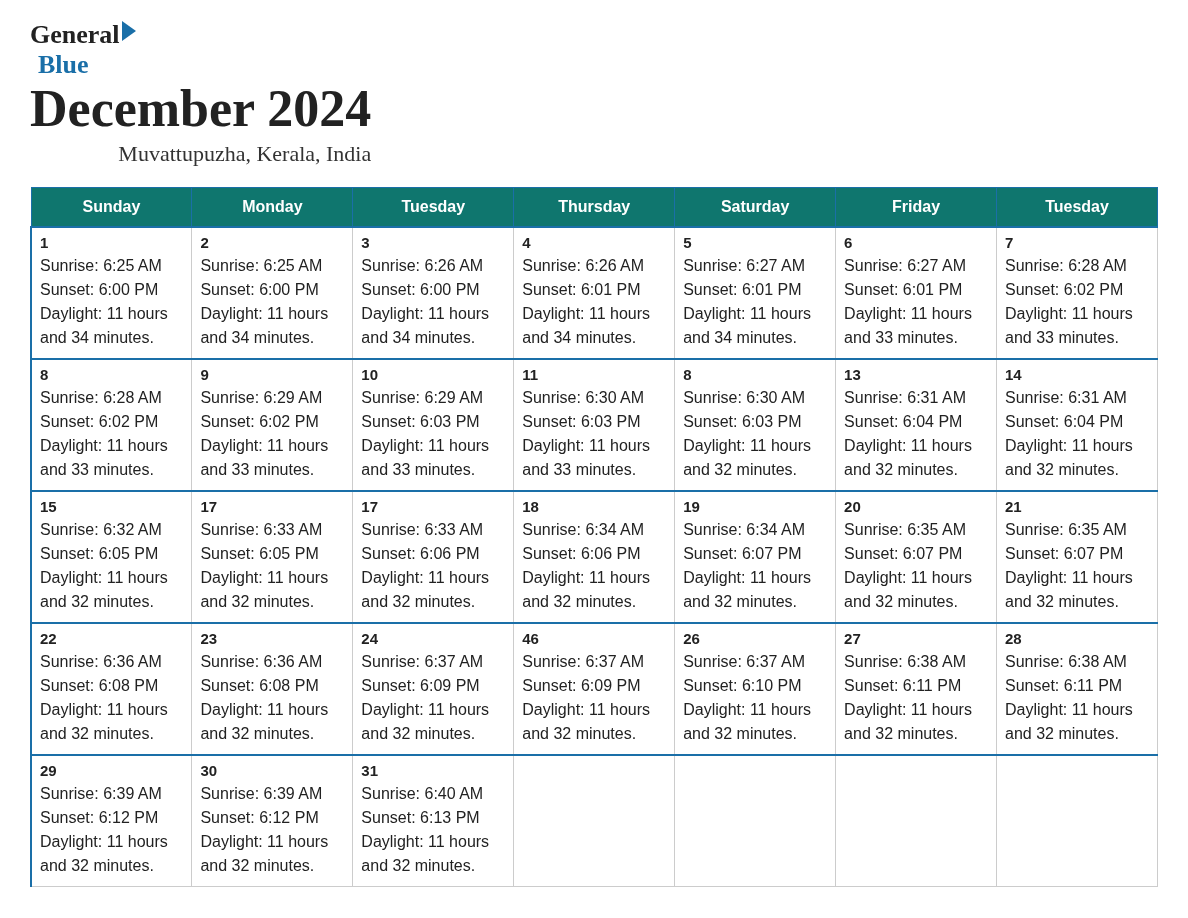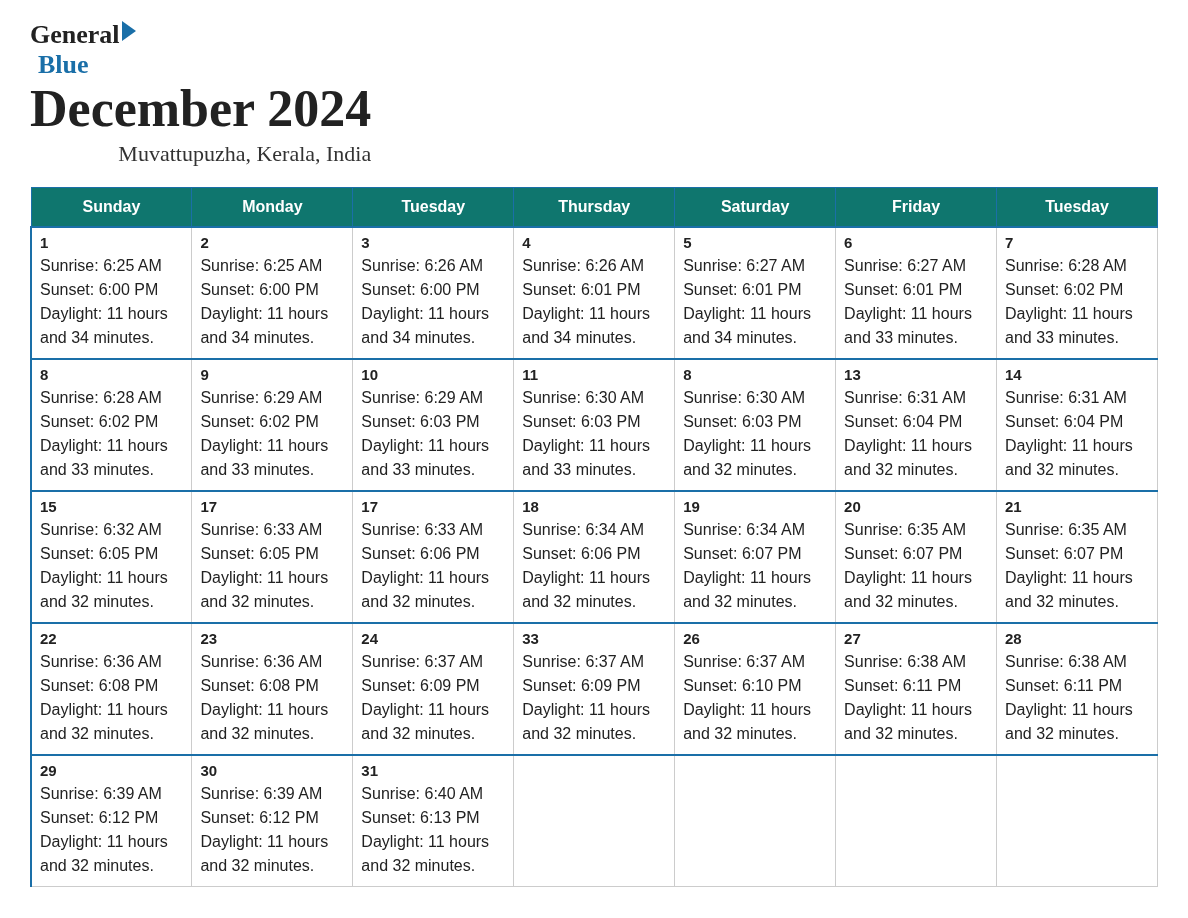--- a/index.html
+++ b/index.html
@@ -164,21 +164,21 @@
         <td><span class="day-number">17</span><span class="day-info">Sunrise: 6:33 AM<br>Sunset: 6:06 PM<br>Daylight: 11 hours and 32 minutes.</span></td>
         <td><span class="day-number">18</span><span class="day-info">Sunrise: 6:34 AM<br>Sunset: 6:06 PM<br>Daylight: 11 hours and 32 minutes.</span></td>
         <td><span class="day-number">19</span><span class="day-info">Sunrise: 6:34 AM<br>Sunset: 6:07 PM<br>Daylight: 11 hours and 32 minutes.</span></td>
         <td><span class="day-number">20</span><span class="day-info">Sunrise: 6:35 AM<br>Sunset: 6:07 PM<br>Daylight: 11 hours and 32 minutes.</span></td>
         <td><span class="day-number">21</span><span class="day-info">Sunrise: 6:35 AM<br>Sunset: 6:07 PM<br>Daylight: 11 hours and 32 minutes.</span></td>
       </tr>
       <tr>
         <td><span class="day-number">22</span><span class="day-info">Sunrise: 6:36 AM<br>Sunset: 6:08 PM<br>Daylight: 11 hours and 32 minutes.</span></td>
         <td><span class="day-number">23</span><span class="day-info">Sunrise: 6:36 AM<br>Sunset: 6:08 PM<br>Daylight: 11 hours and 32 minutes.</span></td>
         <td><span class="day-number">24</span><span class="day-info">Sunrise: 6:37 AM<br>Sunset: 6:09 PM<br>Daylight: 11 hours and 32 minutes.</span></td>
-        <td><span class="day-number">33</span><span class="day-info">Sunrise: 6:37 AM<br>Sunset: 6:09 PM<br>Daylight: 11 hours and 32 minutes.</span></td>
+        <td><span class="day-number">46</span><span class="day-info">Sunrise: 6:37 AM<br>Sunset: 6:09 PM<br>Daylight: 11 hours and 32 minutes.</span></td>
         <td><span class="day-number">26</span><span class="day-info">Sunrise: 6:37 AM<br>Sunset: 6:10 PM<br>Daylight: 11 hours and 32 minutes.</span></td>
         <td><span class="day-number">27</span><span class="day-info">Sunrise: 6:38 AM<br>Sunset: 6:11 PM<br>Daylight: 11 hours and 32 minutes.</span></td>
         <td><span class="day-number">28</span><span class="day-info">Sunrise: 6:38 AM<br>Sunset: 6:11 PM<br>Daylight: 11 hours and 32 minutes.</span></td>
       </tr>
       <tr>
         <td><span class="day-number">29</span><span class="day-info">Sunrise: 6:39 AM<br>Sunset: 6:12 PM<br>Daylight: 11 hours and 32 minutes.</span></td>
         <td><span class="day-number">30</span><span class="day-info">Sunrise: 6:39 AM<br>Sunset: 6:12 PM<br>Daylight: 11 hours and 32 minutes.</span></td>
         <td><span class="day-number">31</span><span class="day-info">Sunrise: 6:40 AM<br>Sunset: 6:13 PM<br>Daylight: 11 hours and 32 minutes.</span></td>
         <td class="empty-cell"></td>
         <td class="empty-cell"></td>

